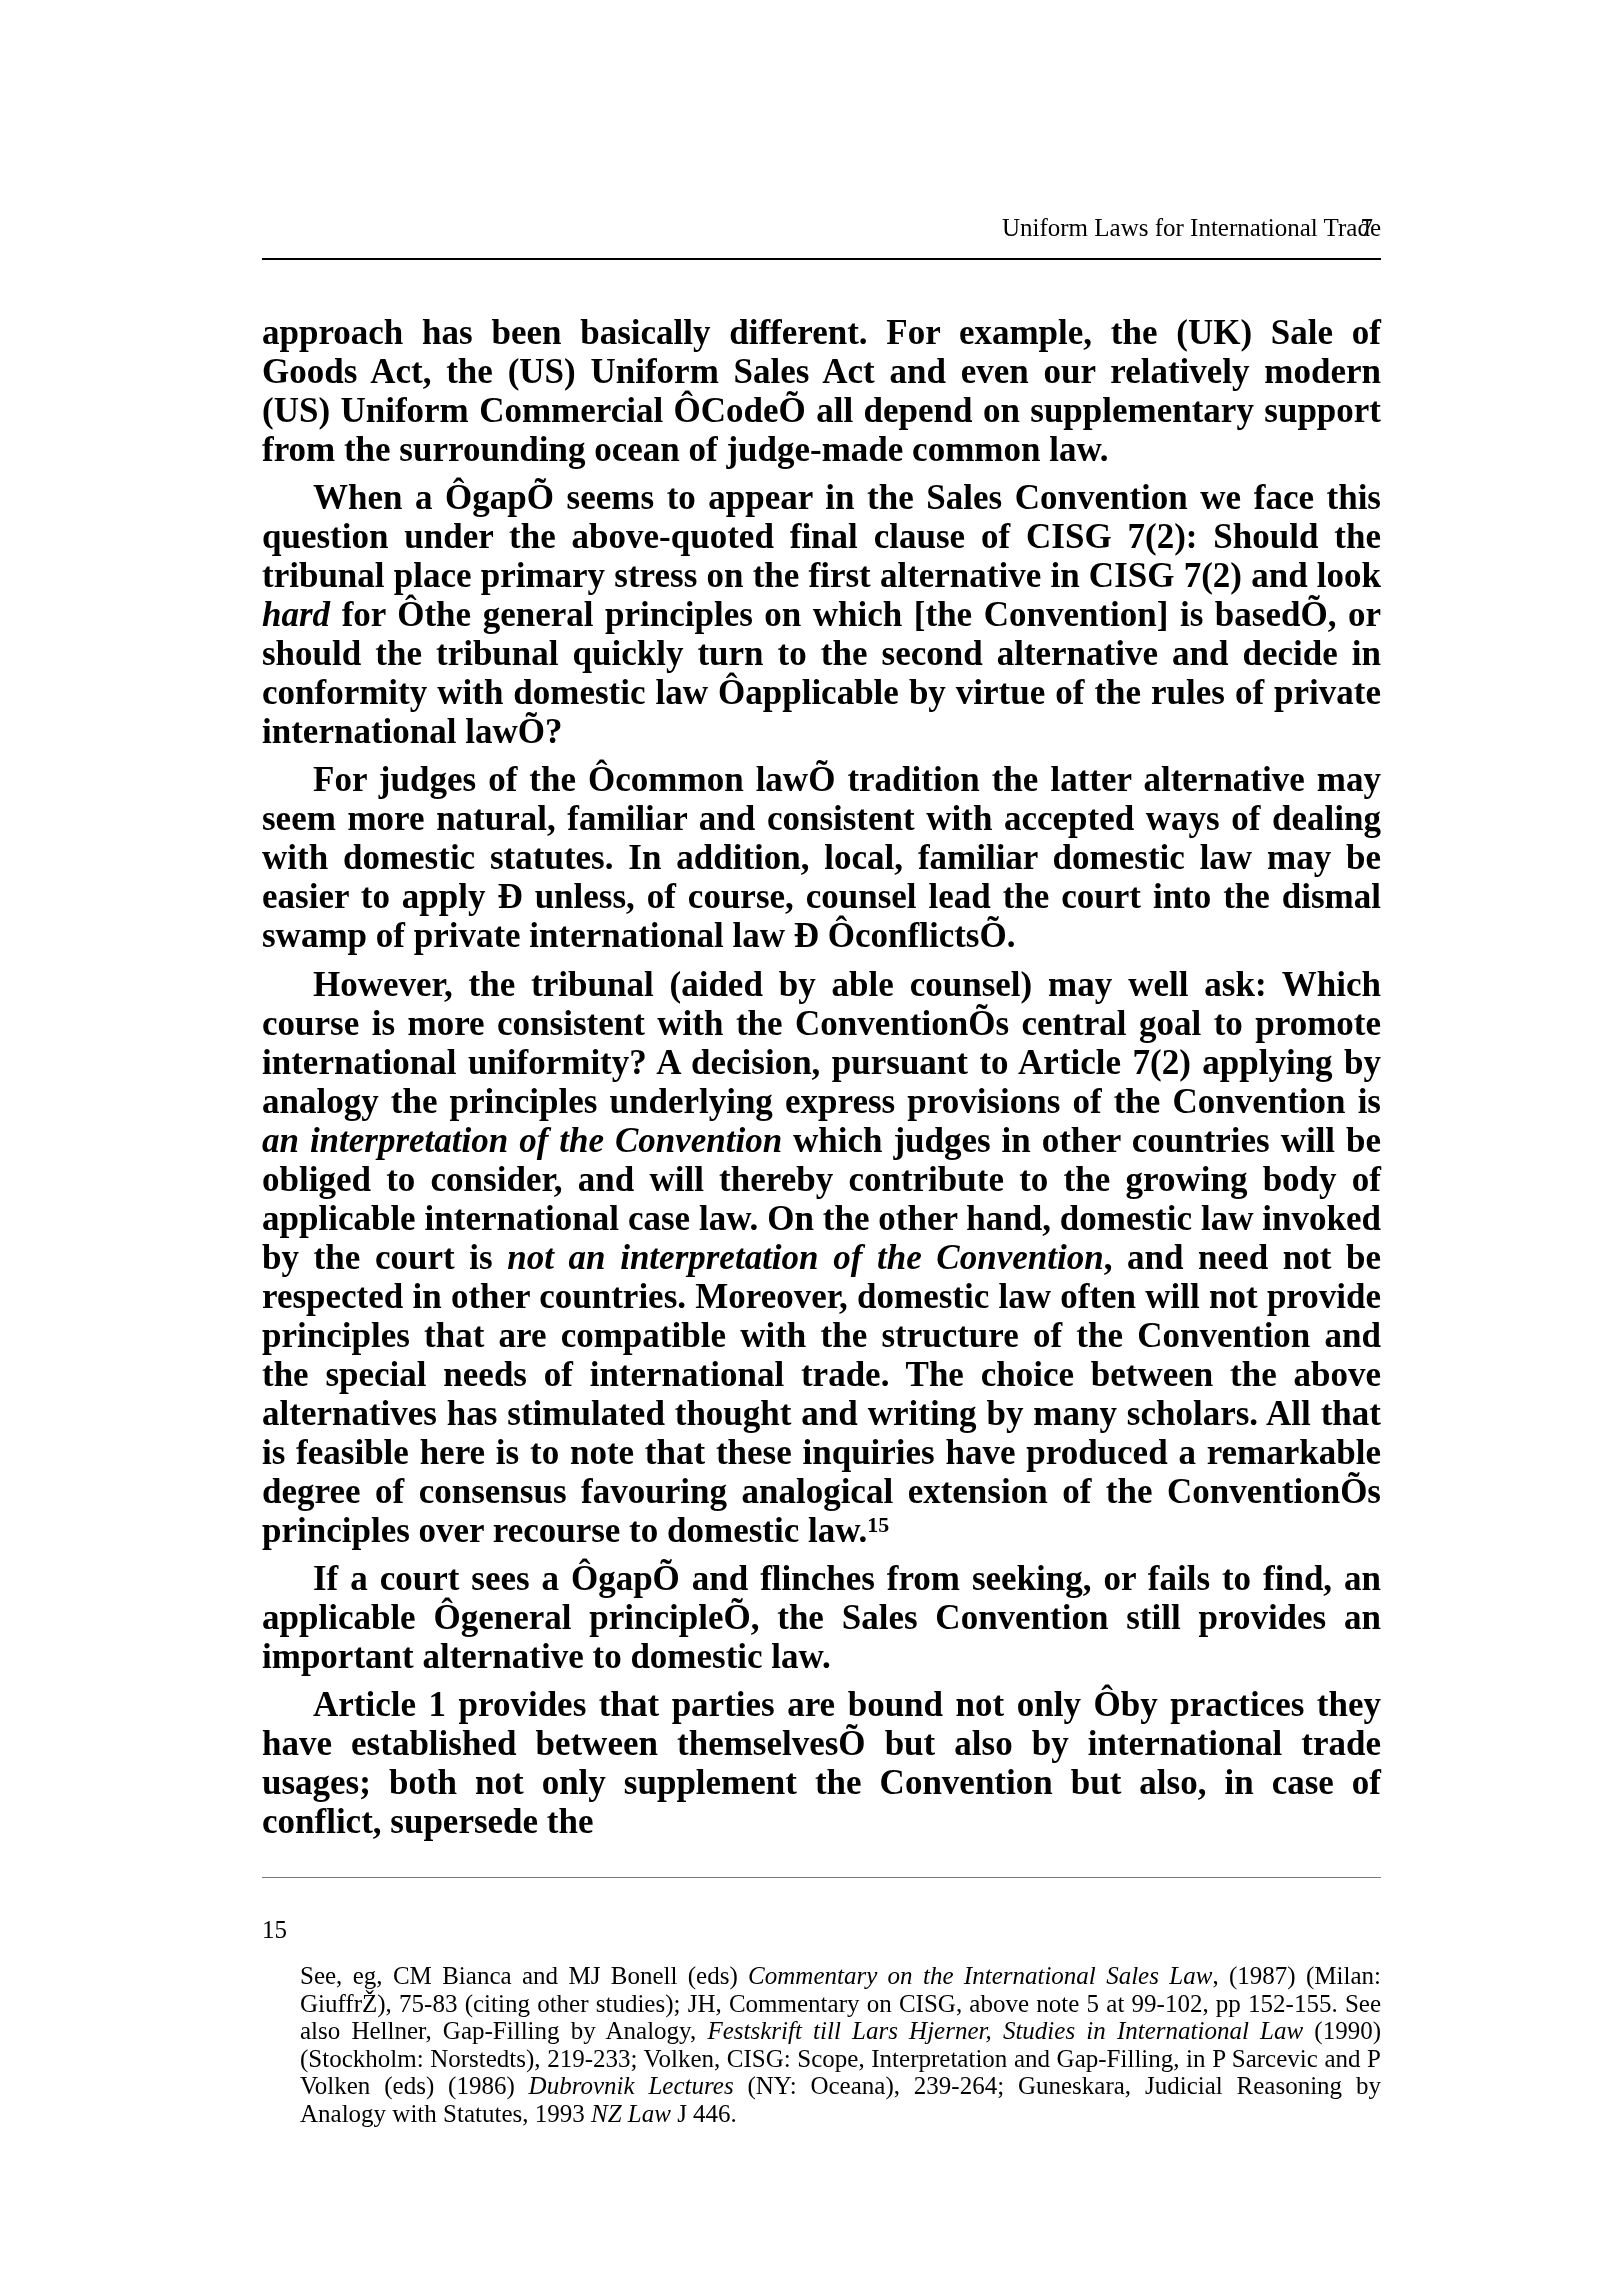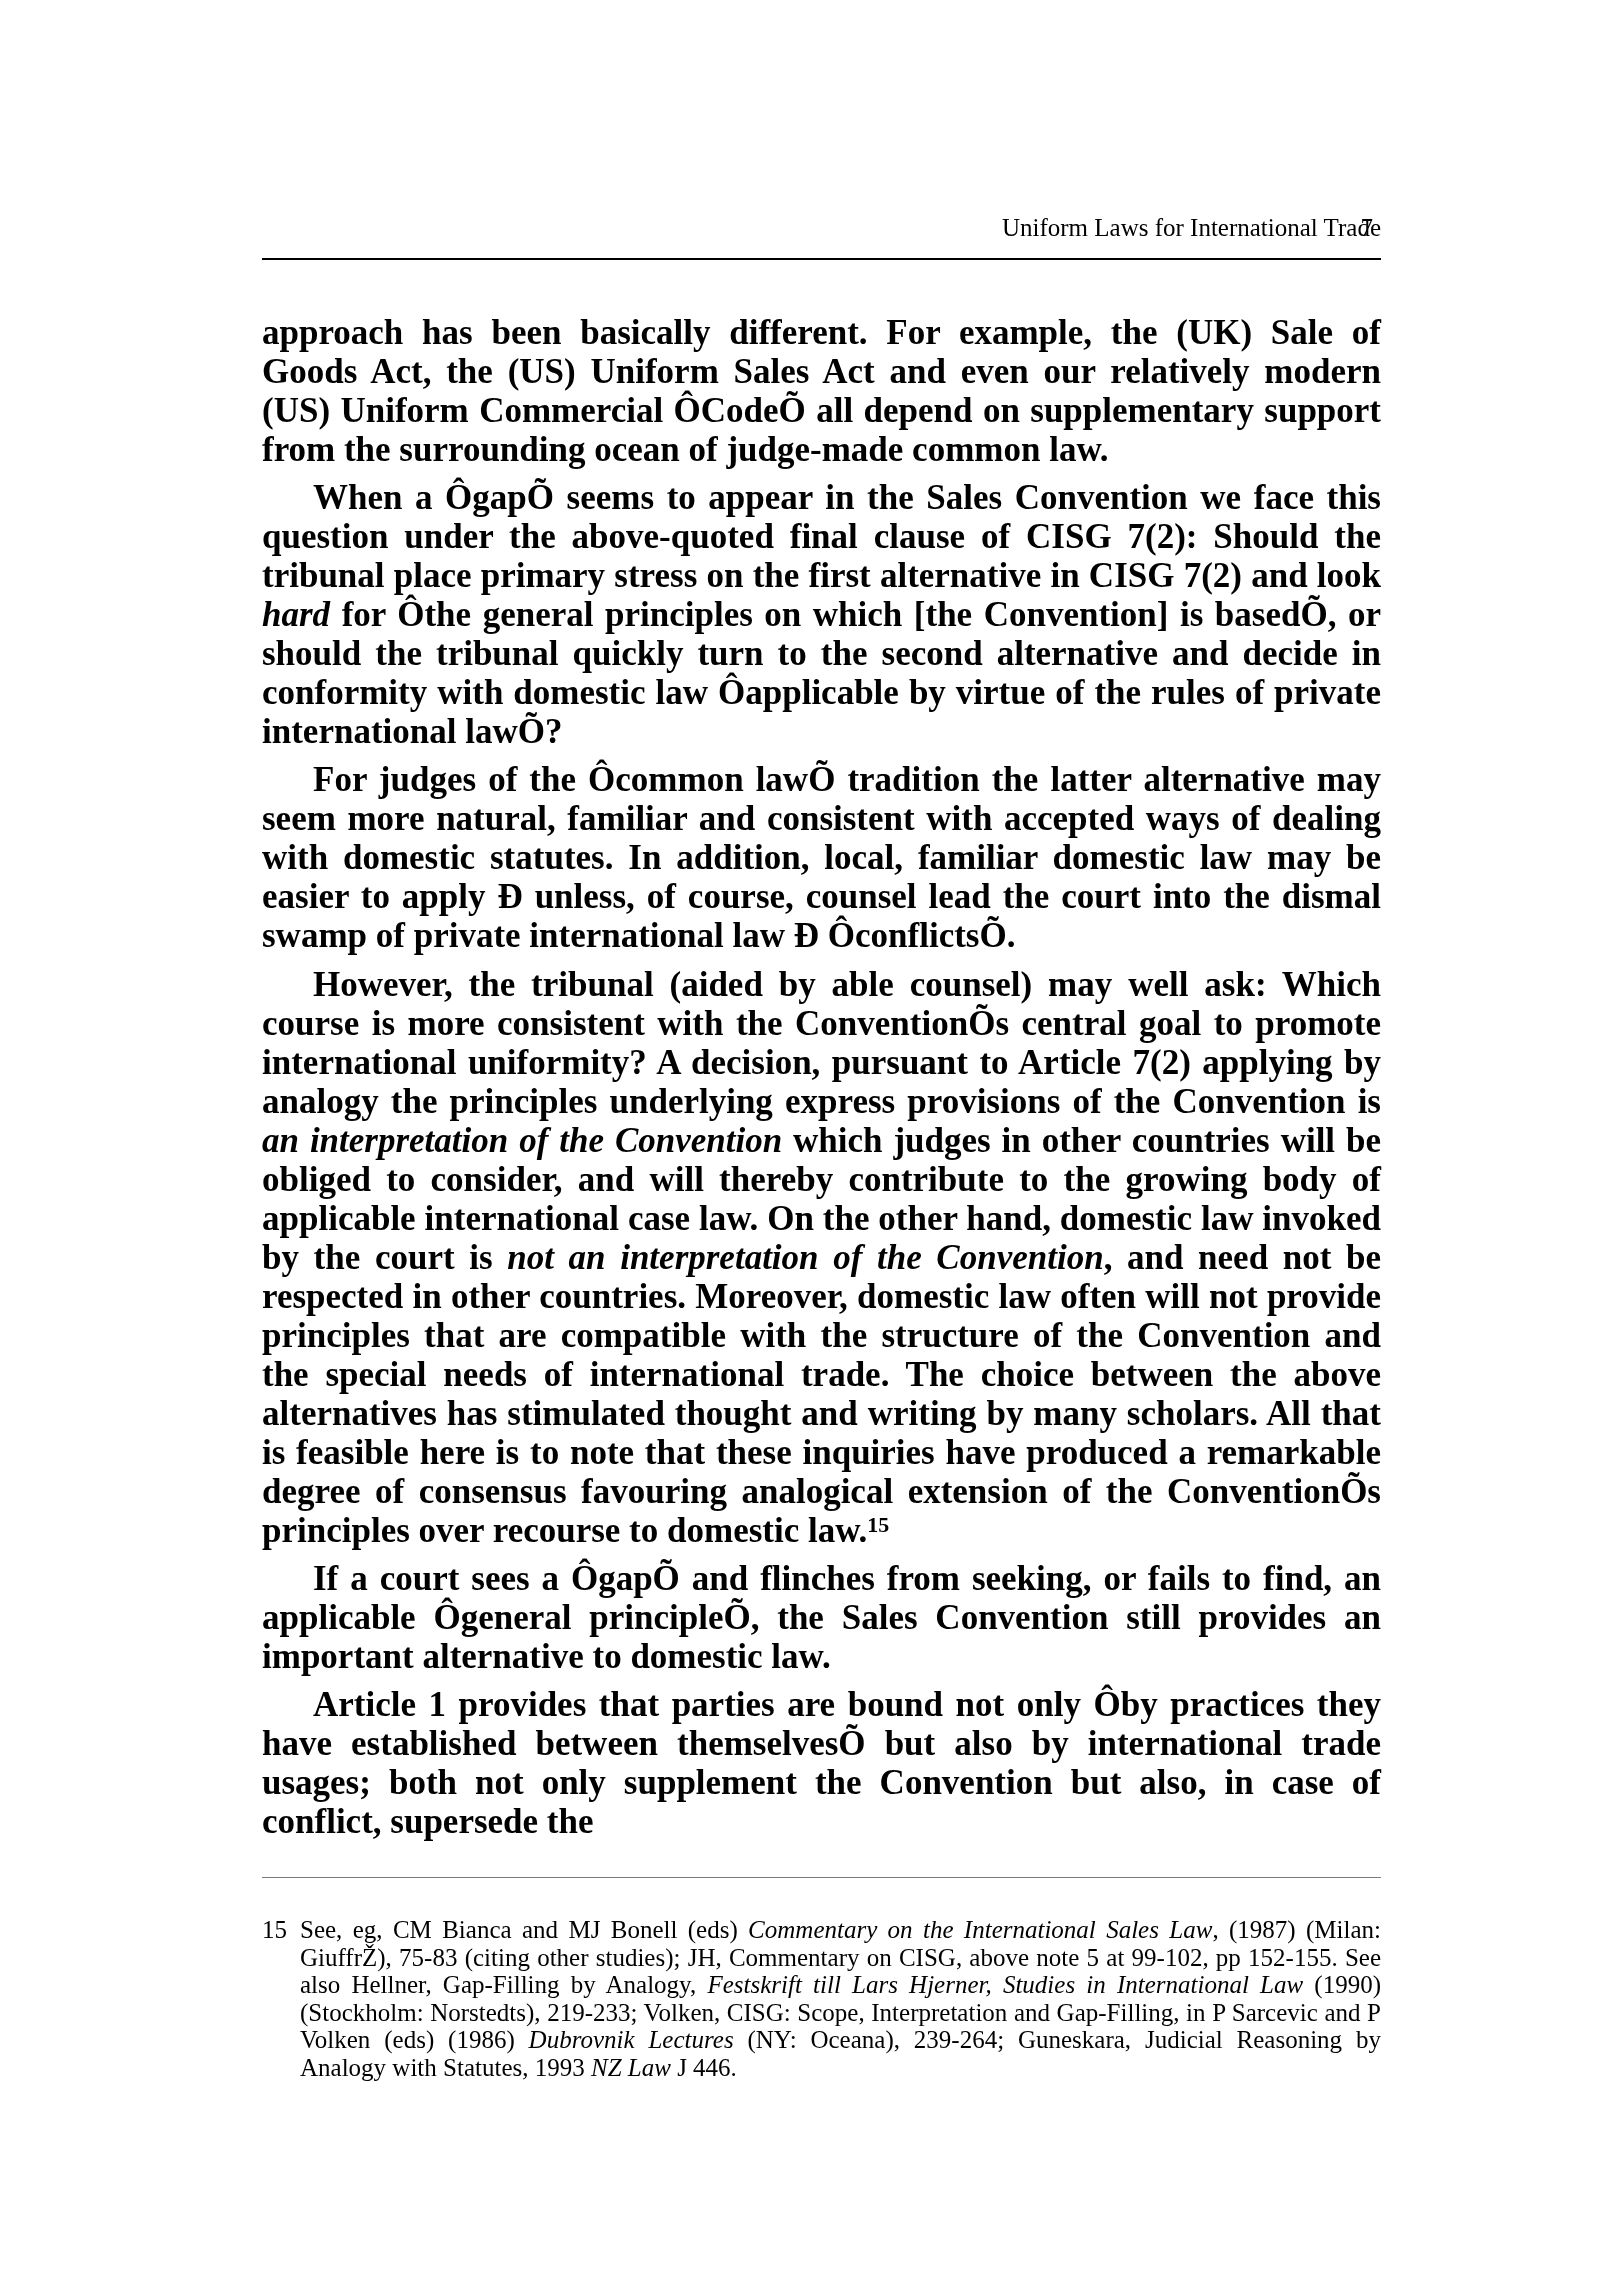--- a/index.html
+++ b/index.html
@@ -14,21 +14,21 @@
   .body-text { position: absolute; top: 313px; left: 0; width: 1119px; font-size: 35px;
                line-height: 39px; text-align: justify; font-weight: bold; }
   .body-text p { margin: 0 0 9.2px 0; }
   .body-text p.indent { text-indent: 51px; }
   sup.fn { font-size: 22px; vertical-align: top; position: relative; top: -5.2px; }
   .fn-rule { position: absolute; top: 1877px; left: 0; width: 1119px; height: 0.7px; background: #7a7a7a; }
   .footnotes { position: absolute; top: 1916px; left: 0; width: 1119px; font-size: 25px;
                line-height: 27.5px; }
   .footnote { display: flex; }
   .fn-num { width: 38px; flex: none; }
-  .fn-text { flex: 1; text-align: justify; }
+  .fn-text { flex: 1; text-align: justify; margin-top: 46px; }
   i { font-style: italic; }
 </style>
 </head>
 <body>
 
 <div class="page">
 
   <div class="running-head">
     <span class="running-title">Uniform Laws for International Trade</span>
     <span class="page-number">7</span>

